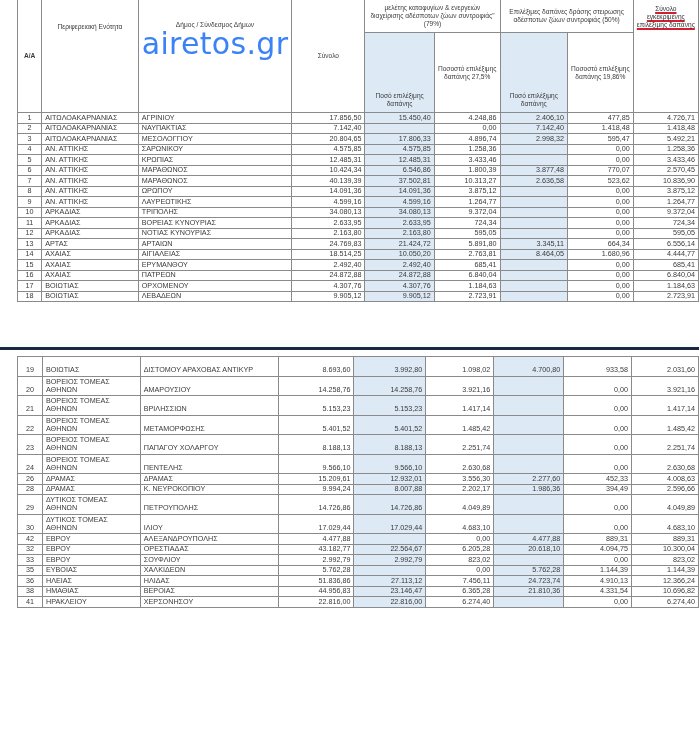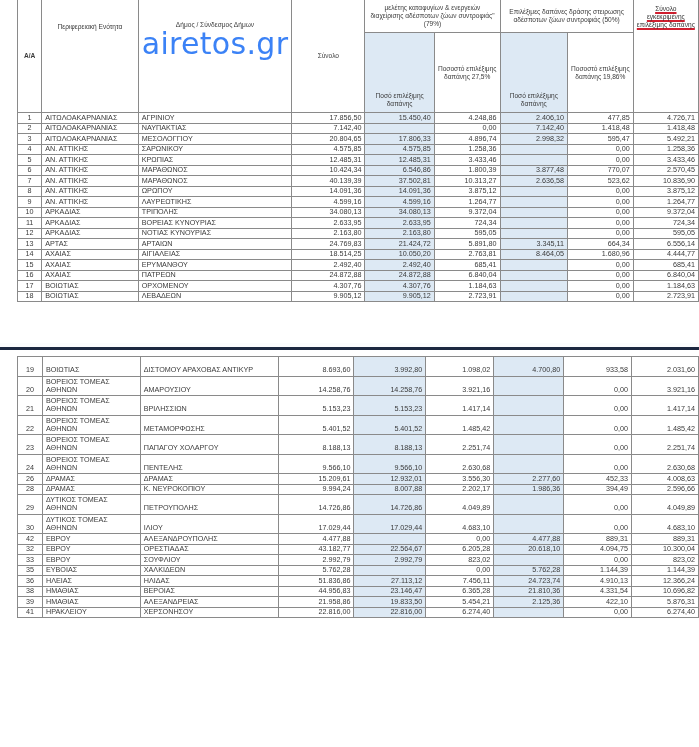--- a/index.html
+++ b/index.html
@@ -450,31 +450,20 @@
           <td class="">ΗΜΑΘΙΑΣ</td>
           <td class="">ΒΕΡΟΙΑΣ</td>
           <td class="num">44.956,83</td>
           <td class="num shade">23.146,47</td>
           <td class="num">6.365,28</td>
           <td class="num shade">21.810,36</td>
           <td class="num">4.331,54</td>
           <td class="num">10.696,82</td>
         </tr>
         <tr class="r">
-          <td class="aa">39</td>
-          <td class="">ΗΜΑΘΙΑΣ</td>
-          <td class="">ΑΛΕΞΑΝΔΡΕΙΑΣ</td>
-          <td class="num">21.958,86</td>
-          <td class="num shade">19.833,50</td>
-          <td class="num">5.454,21</td>
-          <td class="num shade">2.125,36</td>
-          <td class="num">422,10</td>
-          <td class="num">5.876,31</td>
-        </tr>
-        <tr class="r">
           <td class="aa">41</td>
           <td class="">ΗΡΑΚΛΕΙΟΥ</td>
           <td class="">ΧΕΡΣΟΝΗΣΟΥ</td>
           <td class="num">22.816,00</td>
           <td class="num shade">22.816,00</td>
           <td class="num">6.274,40</td>
           <td class="num shade"></td>
           <td class="num">0,00</td>
           <td class="num">6.274,40</td>
         </tr>

